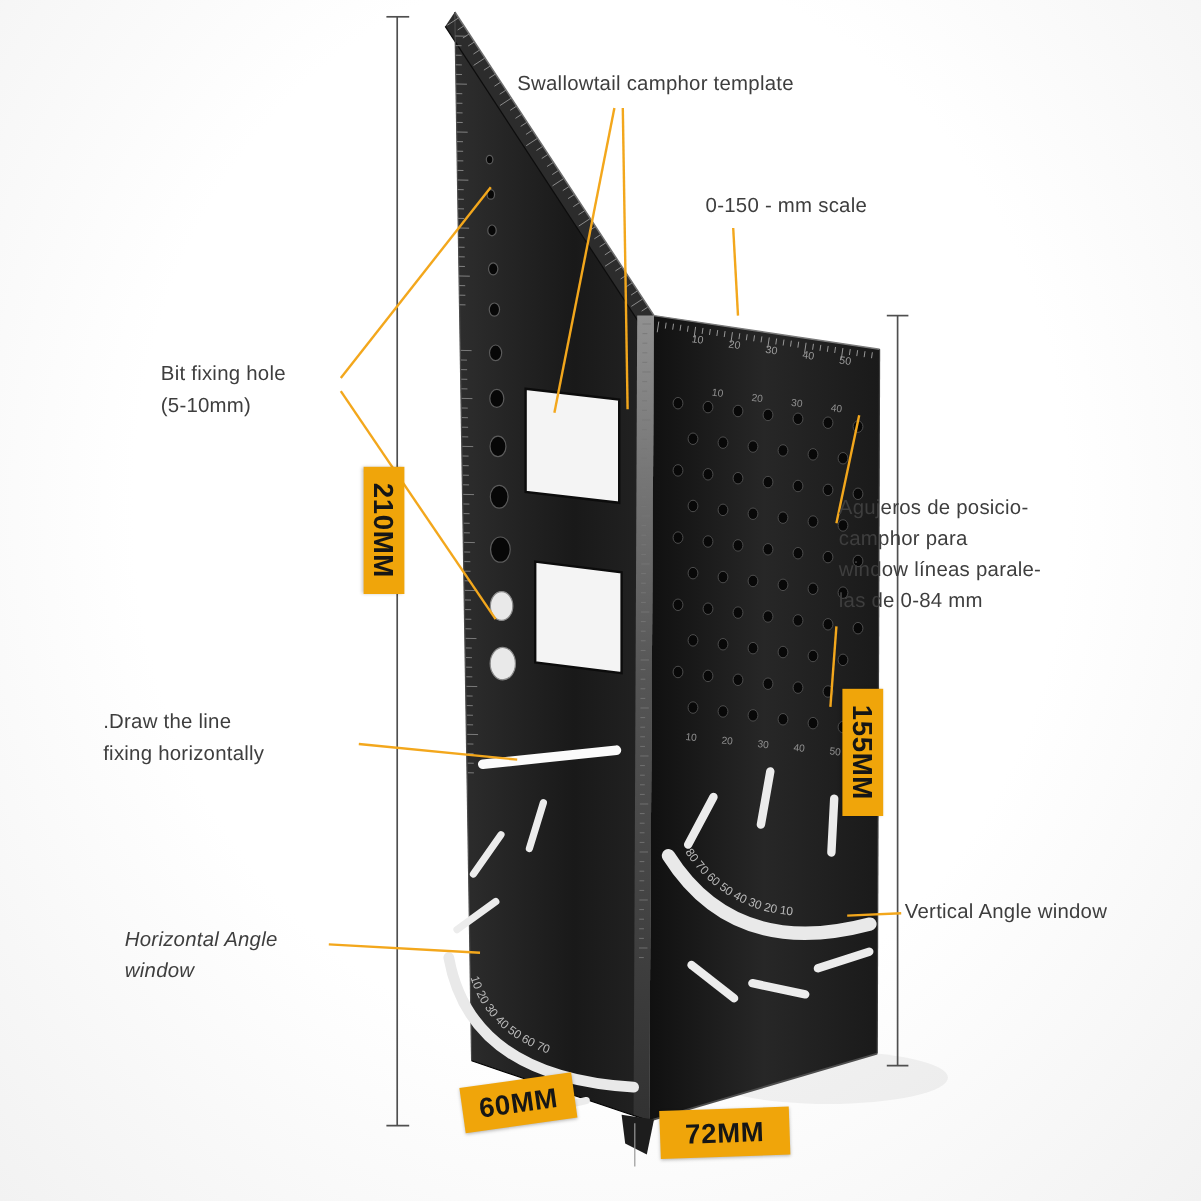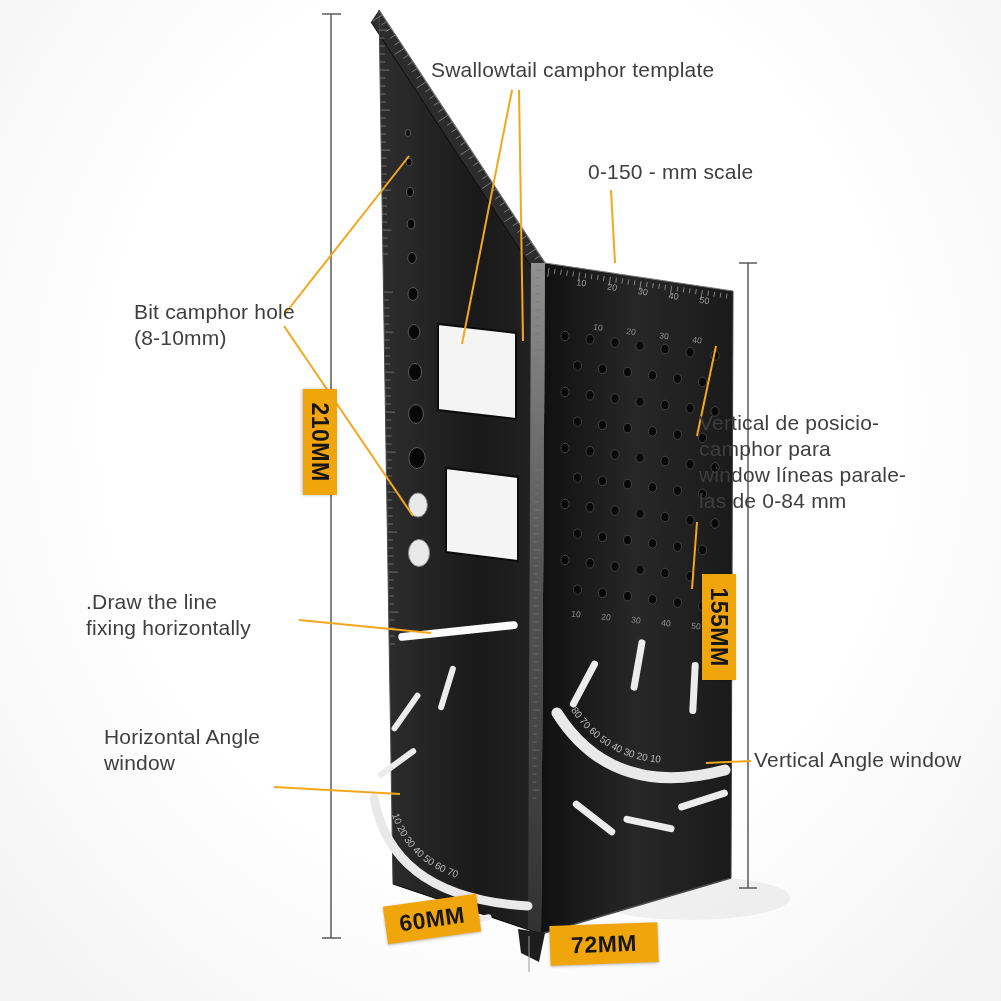--- a/index.html
+++ b/index.html
@@ -1,20 +1,20 @@
 <!DOCTYPE html>
 <html style="--badge: #F0A50A; --leader: #F3A71C; --label: #3E3E3E;"><head>
 <meta charset="utf-8">
 <style>
   html,body{margin:0;padding:0;}
   body{width:1001px;height:1001px;background:#ffffff;font-family:"Liberation Sans","DejaVu Sans",sans-serif;}
   #stage{position:relative;width:1001px;height:1001px;overflow:hidden;
     background:radial-gradient(ellipse at 50% 42%, #ffffff 55%, #f2f2f2 100%);}
   #art{position:absolute;left:0;top:0;}
-  .lbl{position:absolute;color:var(--label,#3e3e3e);font-size:21px;line-height:26px;letter-spacing:.2px;}
+  .lbl{position:absolute;color:var(--label,#3e3e3e);font-size:17px;line-height:26px;letter-spacing:.2px;}
   .badge{position:absolute;background:var(--badge,#F0A50A);color:#161616;font-weight:bold;
     font-size:23px;display:flex;align-items:center;justify-content:center;
     box-shadow:0 1px 3px rgba(0,0,0,.28);letter-spacing:.5px;}
   .leader{stroke:var(--leader,#F3A71C);stroke-width:2;fill:none;}
   .measure{stroke:#4f4f4f;stroke-width:1.4;}
   .thin{stroke:#999;stroke-width:1;}
   .arcband{fill:none;stroke:#e9e9e9;stroke-linecap:round;}
   .slot{fill:#ececec;}
   .arcnum{fill:#b9b9b9;font-size:10px;}
   text{font-family:"Liberation Sans","DejaVu Sans",sans-serif;}
@@ -429,37 +429,37 @@
 
   <div class="lbl" style="left:431px;top:57px;">
     <div>Swallowtail camphor template</div>
   </div>
 
   <div class="lbl" style="left:588px;top:159px;">
     <div>0-150 - mm scale</div>
   </div>
 
   <div class="lbl" style="left:134px;top:299px;">
-    <div>Bit camphor hole</div>
-    <div>(8-10mm)</div>
+    <div>Bit fixing hole</div>
+    <div>(5-10mm)</div>
   </div>
 
   <div class="lbl" style="left:699px;top:410px;">
-    <div>Vertical de posicio-</div>
+    <div>Agujeros de posicio-</div>
     <div>camphor para</div>
     <div>window líneas parale-</div>
     <div>las de 0-84 mm</div>
   </div>
 
   <div class="lbl" style="left:86px;top:589px;">
     <div>.Draw the line</div>
     <div>fixing horizontally</div>
   </div>
 
-  <div class="lbl" style="left:104px;top:724px;">
+  <div class="lbl" style="left:104px;top:770px;font-style:italic;">
     <div>Horizontal Angle</div>
     <div>window</div>
   </div>
 
   <div class="lbl" style="left:754px;top:747px;">
     <div>Vertical Angle window</div>
   </div>
 
   <div class="badge" style="left:267px;top:425px;width:106px;height:34px;transform:rotate(90deg);">210MM</div>
   <div class="badge" style="left:666px;top:610px;width:106px;height:34px;transform:rotate(90deg);">155MM</div>

